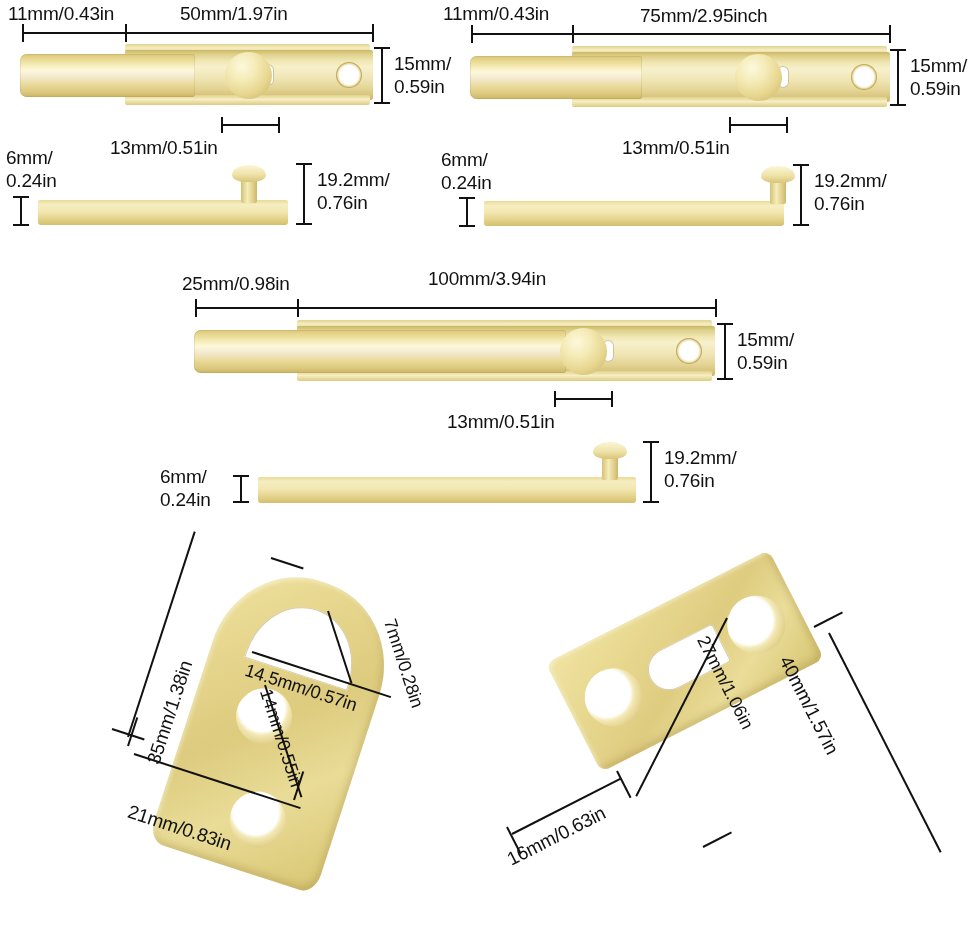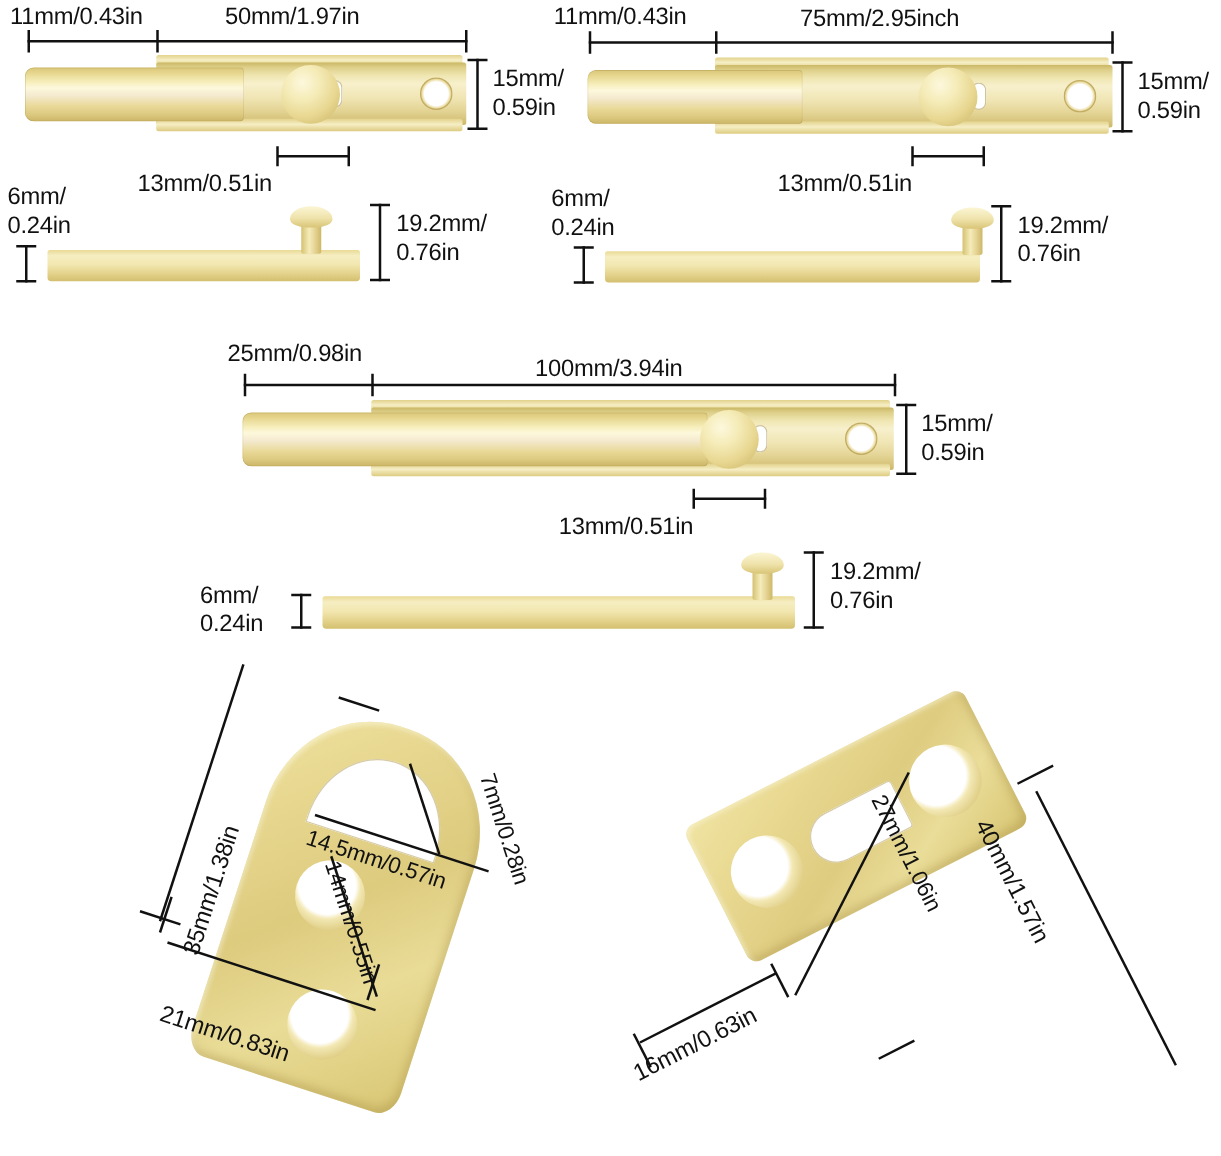--- a/index.html
+++ b/index.html
@@ -199,21 +199,21 @@
     <div class="dimv" style="left:800px;top:164px;height:62px;"></div>
     <div class="tickh" style="left:793px;top:164px;width:16px;"></div>
     <div class="tickh" style="left:793px;top:224px;width:16px;"></div>
     <div class="lbl" style="left:814px;top:169px;">19.2mm/
 0.76in</div>
   </div>
 
   <div>
 
     <div class="lbl" style="left:182px;top:272px;">25mm/0.98in</div>
-    <div class="lbl" style="left:428px;top:284px;">100mm/3.94in</div>
+    <div class="lbl" style="left:428px;top:267px;">100mm/3.94in</div>
 
     <div class="dimh" style="left:195px;top:307px;width:522px;"></div>
     <div class="tick" style="left:195px;top:299px;height:18px;"></div>
     <div class="tick" style="left:297px;top:299px;height:18px;"></div>
     <div class="tick" style="left:715px;top:299px;height:18px;"></div>
 
     <div class="railtop" style="left:297px;top:320px;width:415px;height:9px;"></div>
     <div class="channel" style="left:297px;top:326px;width:418px;height:50px;"></div>
     <div class="railbot" style="left:297px;top:371px;width:415px;height:10px;"></div>
     <div class="rod rod-left" style="left:194px;top:330px;width:372px;height:43px;"></div>

